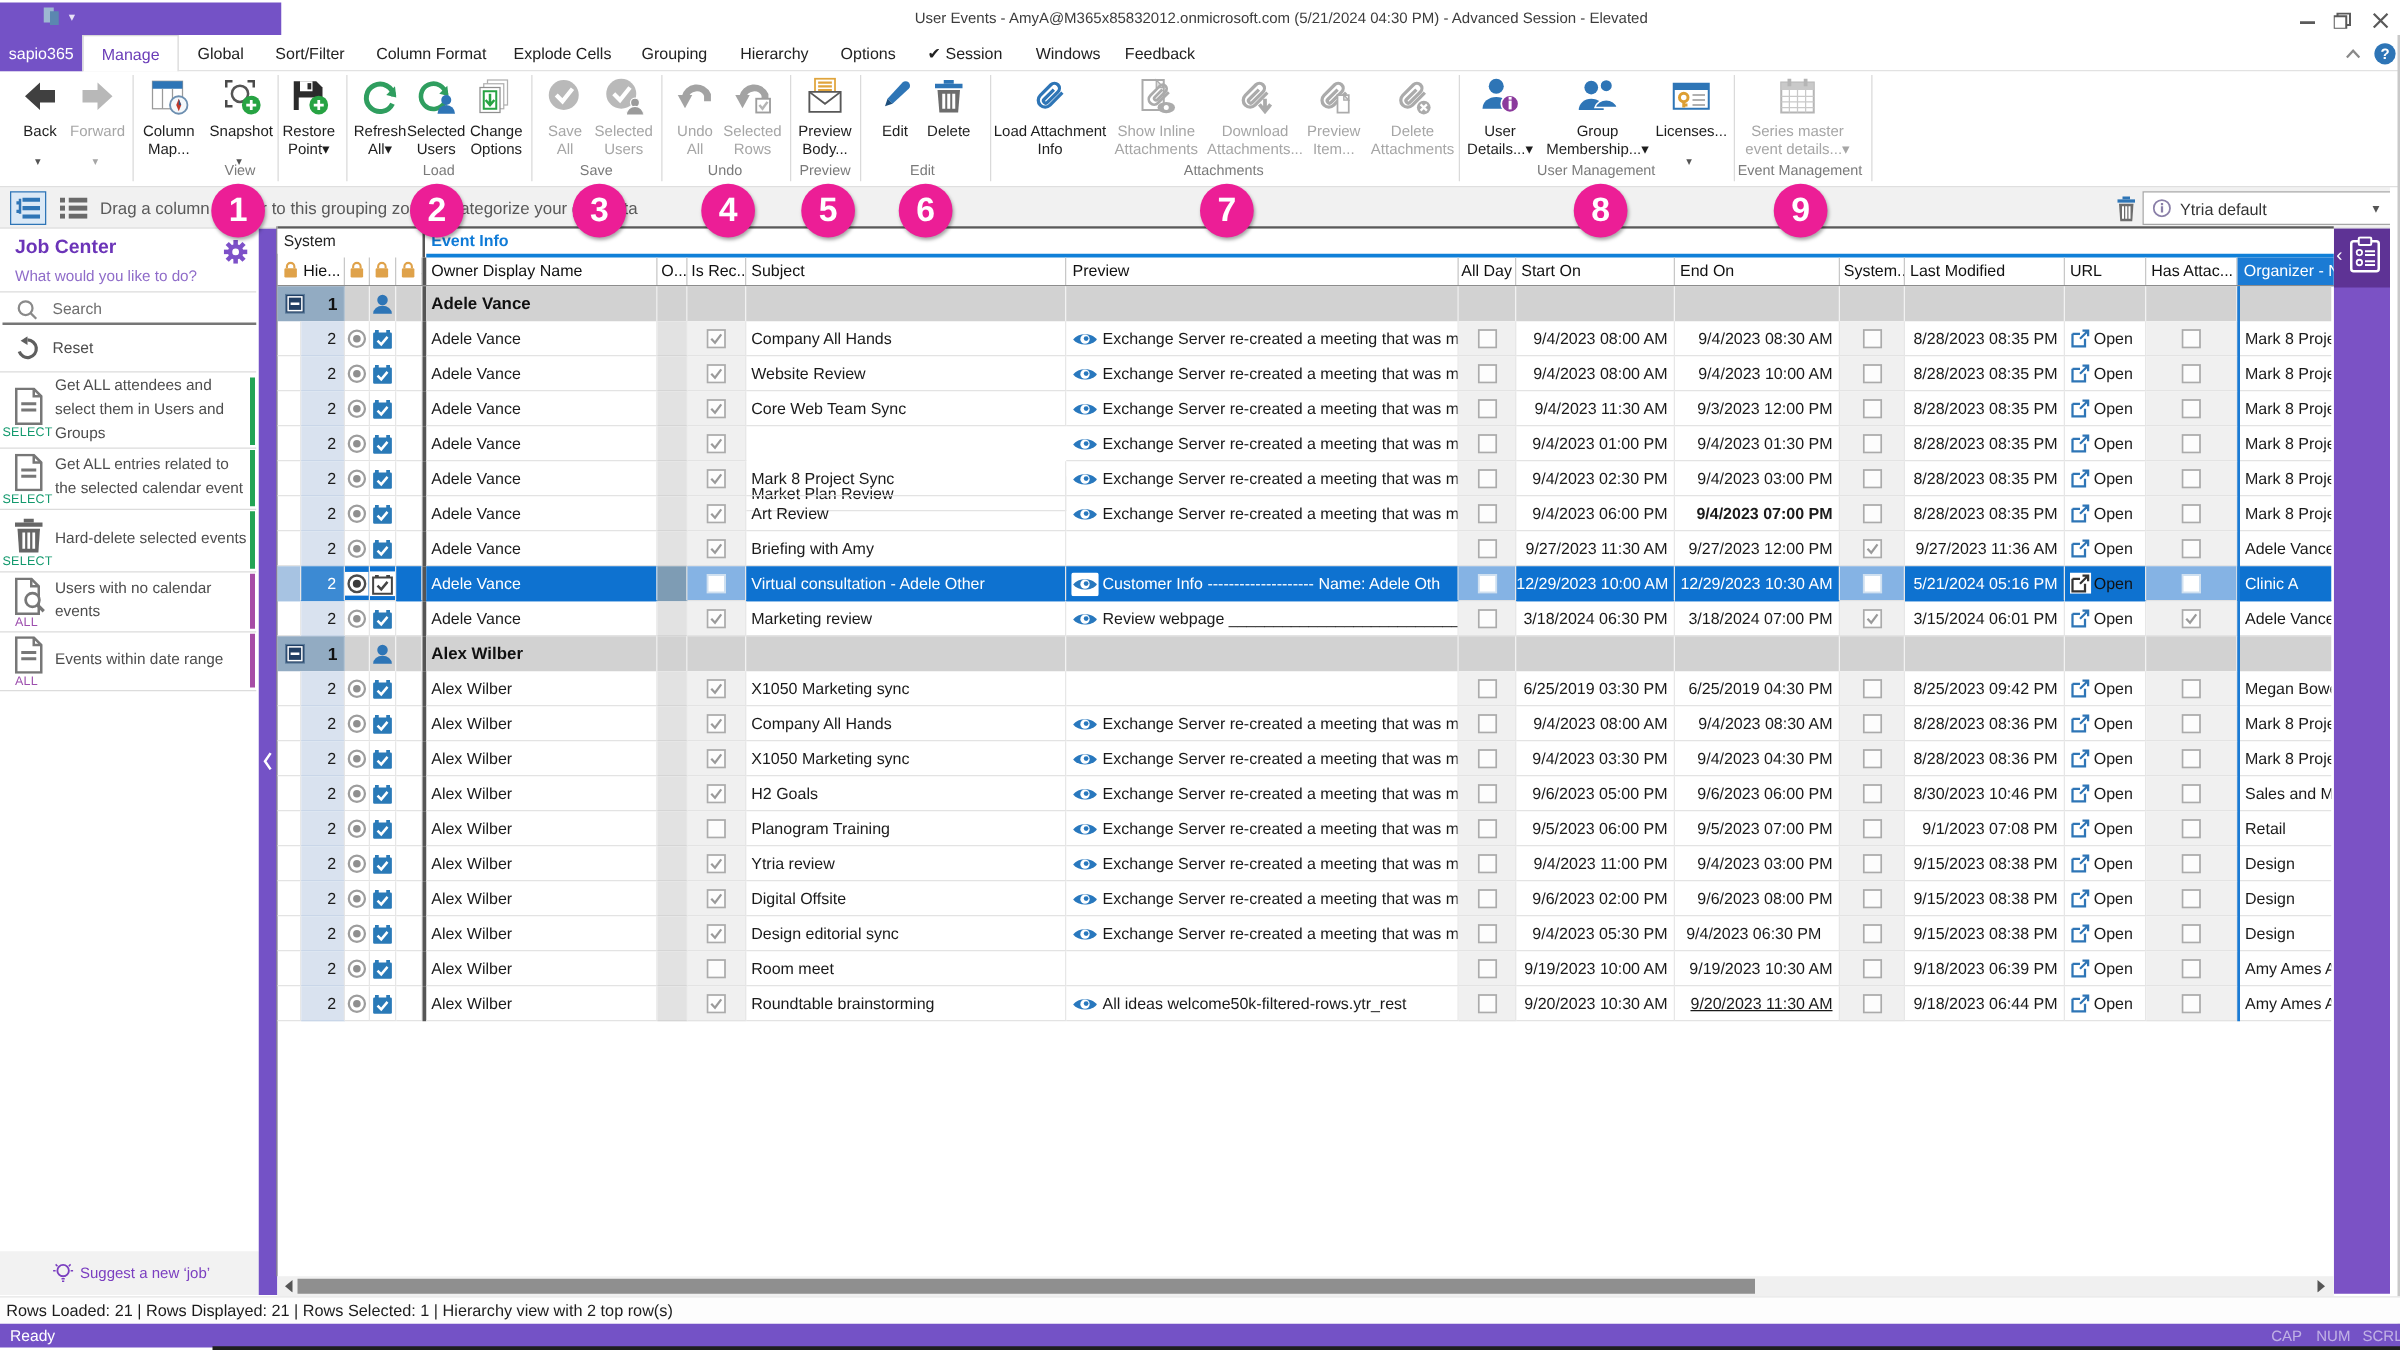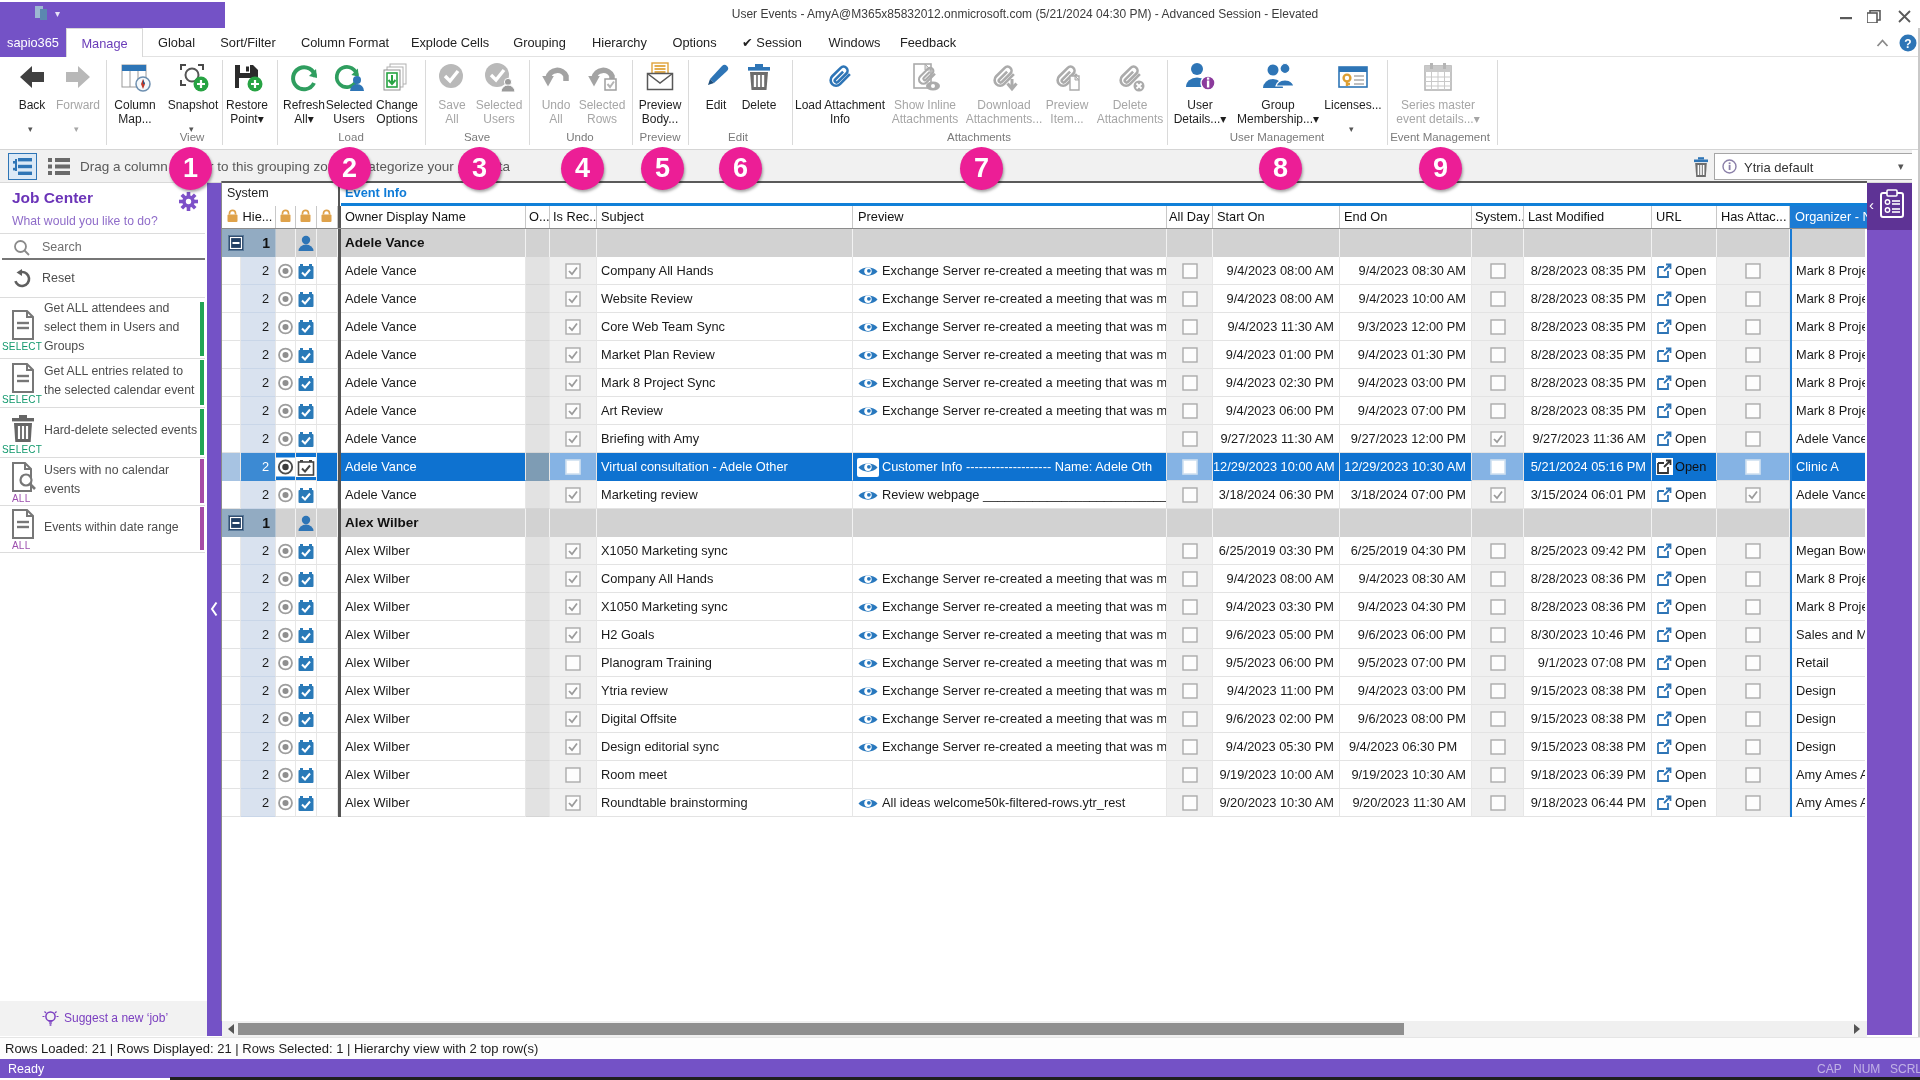--- a/index.html
+++ b/index.html
@@ -788,21 +788,21 @@
     <div class="dcell" style="width:185px;padding-left:4px;">Adele Vance</div>
     <div class="dcell" style="width:24px;background:#e2e2e2;border-bottom-color:#d5d5d5;"></div>
     <div class="dcell" style="width:47px;background:#f0f0f0;">
       <div style="display:flex;justify-content:center;align-items:center;height:27px;">
         <svg class="" style="" width="16" height="16" viewBox="0 0 16 16">
           <rect x="1" y="1" width="14" height="14" fill="#fdfdfd" stroke="#ababab" stroke-width="1.4"></rect>
           <path d="M4 8 L7 11.2 L12 4.5" fill="none" stroke="#9a9a9a" stroke-width="1.8"></path>
         </svg>
       </div>
     </div>
-    <div class="dcell" style="width:256px;padding-left:4px;">Market Plan Review</div>
+    <div class="dcell" style="width:256px;padding-left:4px;margin-top:40px;">Market Plan Review</div>
     <div class="dcell" style="width:314px;padding-left:4px;">
       <div style="display:flex;align-items:center;height:27px;">
         <span style="display:inline-block;width:22px;height:12px;">
           <svg class="" style="" width="22" height="13" viewBox="0 0 22 13">
             <path d="M1.5 6.5 C5.5 1 16.5 1 20.5 6.5 C16.5 12 5.5 12 1.5 6.5 Z" fill="#2878be"></path>
             <circle cx="11" cy="6.3" r="3.7" fill="#fff"></circle>
             <circle cx="11.9" cy="5.8" r="1.9" fill="#2878be"></circle>
           </svg>
         </span>
         <span style="margin-left:3px;">Exchange Server re-created a meeting that was m</span>
@@ -971,21 +971,21 @@
       </div>
     </div>
     <div class="dcell" style="width:46px;background:#f0f0f0;">
       <div style="display:flex;justify-content:center;align-items:center;height:27px;">
         <svg class="" style="" width="16" height="16" viewBox="0 0 16 16">
           <rect x="1" y="1" width="14" height="14" fill="#fdfdfd" stroke="#ababab" stroke-width="1.4"></rect>
         </svg>
       </div>
     </div>
     <div class="dcell" style="width:127px;text-align:right;padding-right:5px;">9/4/2023 06:00 PM</div>
-    <div class="dcell" style="width:132px;text-align:right;padding-right:5px;">9/4/2023 07:00 PM</div>
+    <div class="dcell" style="width:132px;text-align:right;padding-right:5px;font-weight:bold;">9/4/2023 07:00 PM</div>
     <div class="dcell" style="width:52px;background:#f0f0f0;">
       <div style="display:flex;justify-content:center;align-items:center;height:27px;">
         <svg class="" style="" width="16" height="16" viewBox="0 0 16 16">
           <rect x="1" y="1" width="14" height="14" fill="#fdfdfd" stroke="#ababab" stroke-width="1.4"></rect>
         </svg>
       </div>
     </div>
     <div class="dcell" style="width:128px;text-align:right;padding-right:5px;">8/28/2023 08:35 PM</div>
     <div class="dcell" style="width:65px;padding-left:4px;">
       <div style="display:flex;align-items:center;height:27px;">
@@ -2041,21 +2041,21 @@
       </div>
     </div>
     <div class="dcell" style="width:46px;background:#f0f0f0;">
       <div style="display:flex;justify-content:center;align-items:center;height:27px;">
         <svg class="" style="" width="16" height="16" viewBox="0 0 16 16">
           <rect x="1" y="1" width="14" height="14" fill="#fdfdfd" stroke="#ababab" stroke-width="1.4"></rect>
         </svg>
       </div>
     </div>
     <div class="dcell" style="width:127px;text-align:right;padding-right:5px;">9/20/2023 10:30 AM</div>
-    <div class="dcell" style="width:132px;text-align:right;padding-right:5px;">9/20/2023 11:30 AM</div>
+    <div class="dcell" style="width:132px;text-align:right;padding-right:5px;text-decoration:underline;">9/20/2023 11:30 AM</div>
     <div class="dcell" style="width:52px;background:#f0f0f0;">
       <div style="display:flex;justify-content:center;align-items:center;height:27px;">
         <svg class="" style="" width="16" height="16" viewBox="0 0 16 16">
           <rect x="1" y="1" width="14" height="14" fill="#fdfdfd" stroke="#ababab" stroke-width="1.4"></rect>
         </svg>
       </div>
     </div>
     <div class="dcell" style="width:128px;text-align:right;padding-right:5px;">9/18/2023 06:44 PM</div>
     <div class="dcell" style="width:65px;padding-left:4px;">
       <div style="display:flex;align-items:center;height:27px;">

